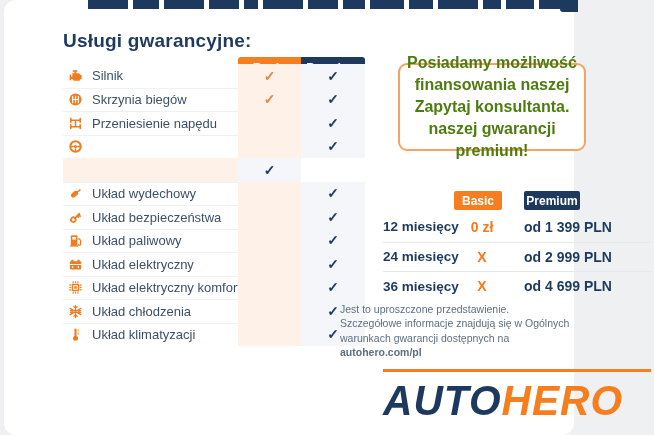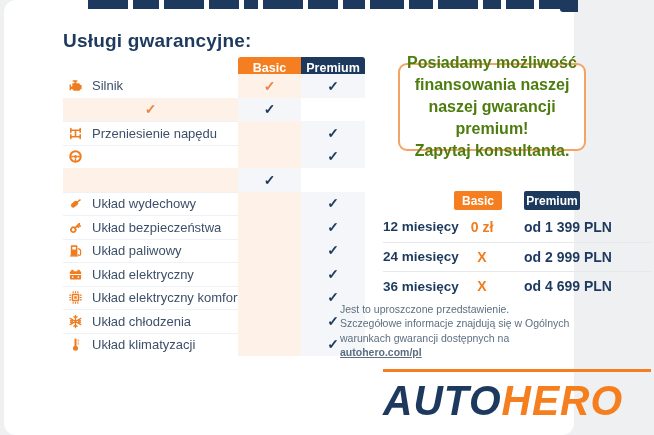--- a/index.html
+++ b/index.html
@@ -20,21 +20,21 @@
   
   .title { position:absolute; left:63px; top:30px; font-size:19px; font-weight:bold;
            color:#1d3a5e; letter-spacing:.2px; }
   .w-head { position:absolute; left:63px; top:57px; width:302px; height:22px;
             display:grid; grid-template-columns:175px 63px 64px; }
   .w-head .hcell { display:flex; align-items:center; justify-content:center;
             color:#fff; font-size:12.5px; font-weight:bold; }
   .hcell.basic { background:#f47e20; border-radius:3px 0 0 0; }
   .hcell.premium { background:#1d3a5e; border-radius:0 3px 0 0; }
 
-  .w-rows { position:absolute; left:63px; top:74px; width:302px; }
+  .w-rows { position:absolute; left:63px; top:64px; width:302px; }
   .w-row { display:grid; grid-template-columns:175px 63px 64px; height:23.5px; }
   .w-row + .w-row .lbl-cell { border-top:1px solid #eef1f5; }
   .lbl-cell { display:flex; align-items:center; gap:9px; padding-left:5px; }
   .lbl-cell svg { width:15px; height:15px; flex:0 0 auto; color:#ef7c1f; }
   .lbl-cell .lbl { font-size:13px; color:#3d5068; white-space:nowrap; }
   .val-cell { display:flex; align-items:center; justify-content:center;
               font-size:14px; font-weight:bold; }
   .val-cell.basic { background:#fdf1e8; color:#e58747; }
   .val-cell.premium { background:#f4f6f9; color:#1d3a5e; }
 
@@ -57,21 +57,21 @@
            align-items:center; }
   .p-row + .p-row { border-top:1px solid #e5e9ee; }
   .p-row .period { font-size:13.5px; font-weight:bold; color:#1d3a5e; white-space:nowrap; }
   .p-row .pbasic { text-align:center; font-size:14px; font-weight:bold; color:#ef7c1f; }
   .p-row .pprem { padding-left:13px; font-size:14px; font-weight:bold; color:#1d3a5e;
                   white-space:nowrap; }
 
   .disclaimer { position:absolute; left:340px; top:302px; width:311px;
                 font-size:10.5px; line-height:1.38; color:#5d6f80; }
   .disclaimer span { display:block; }
-  .disclaimer b { font-weight:bold;text-decoration:underline; }
+  .disclaimer b { font-weight:bold; }
 
   .divider { position:absolute; left:383px; top:369px; width:268px; height:3px;
              background:#f57d22; }
 
   .logo { position:absolute; left:383px; top:378px; font-size:42px; font-weight:bold;
           font-style:italic; letter-spacing:1px; line-height:1.1;
           transform:scaleX(.97); transform-origin:left center; white-space:nowrap; }
   .logo .p1 { color:#1d3a5e; }
   .logo .p2 { color:#f57f1f; }
 </style>
@@ -114,20 +114,29 @@
             <svg viewBox="0 0 16 16" fill="none" xmlns="http://www.w3.org/2000/svg" style="width: 15px; height: 15px;">
               <path fill="currentColor" d="M5 2.5h5V4H8.8v1.6h3.1l1.3 1.8h1.3V12h-1.3l-1 1.5H6.3L4.4 11.6H3.2V13H1.7V7h1.5v2.1h1.4V5.6h2.2V4H5z"></path>
             </svg>
           </span>
           <span class="lbl">Silnik</span>
         </div>
         <div class="val-cell basic">✓</div>
         <div class="val-cell premium">✓</div>
       </div>
       <div class="w-row">
+        <div class="lbl-cell">
+          <span style="display: inline-flex; color: rgb(239, 124, 31);">
+            <svg viewBox="0 0 16 16" fill="none" xmlns="http://www.w3.org/2000/svg" style="width: 15px; height: 15px;">
+              <circle cx="8" cy="8" r="6.4" fill="currentColor"></circle>
+              <path d="M5 4.6v6.8M8 4.6v6.8M11 4.6v6.8M5 8h6" stroke="#fff" stroke-width="1.25" stroke-linecap="round"></path>
+            </svg>
+          </span>
+          <span class="lbl">Skrzynia biegów</span>
+        </div>
         <div class="val-cell basic">✓</div>
         <div class="val-cell premium">✓</div>
       </div>
       <div class="w-row">
         <div class="lbl-cell">
           <span style="display: inline-flex; color: rgb(239, 124, 31);">
             <svg viewBox="0 0 16 16" fill="none" xmlns="http://www.w3.org/2000/svg" style="width: 15px; height: 15px;">
               <path d="M3 2.6v4M13 2.6v4M3 9.4v4M13 9.4v4M3 4.6h10M3 11.4h10M8 4.6v6.8" stroke="currentColor" stroke-width="1.7" stroke-linecap="round"></path>
             </svg>
           </span>
@@ -256,22 +265,22 @@
           <span class="lbl">Układ klimatyzacji</span>
         </div>
         <div class="val-cell basic"></div>
         <div class="val-cell premium">✓</div>
       </div>
     </div>
 
   <div class="promo">
     <span>Posiadamy możliwość</span>
     <span>finansowania naszej</span>
+    <span>Zapytaj konsultanta.</span>
     <span>naszej gwarancji premium!</span>
-    <span>Zapytaj konsultanta.</span>
   </div>
 
   <div class="pill basic">Basic</div>
   <div class="pill premium">Premium</div>
 
   <div class="p-rows">
       <div class="p-row">
         <div class="period">12 miesięcy</div>
         <div class="pbasic">0 zł</div>
         <div class="pprem">od 1 399 PLN</div>

